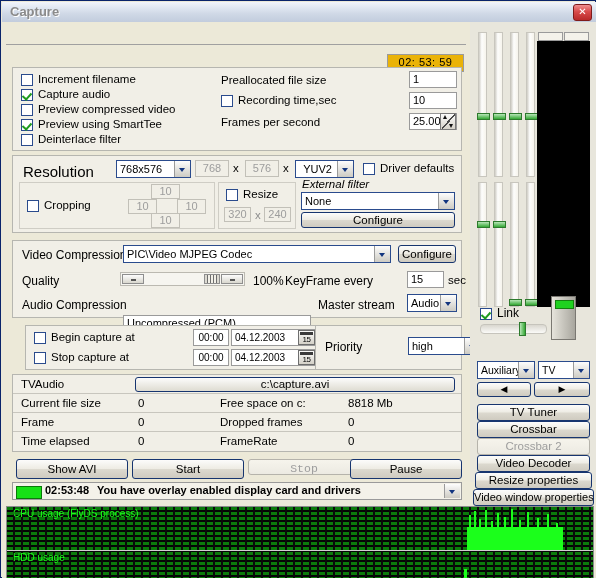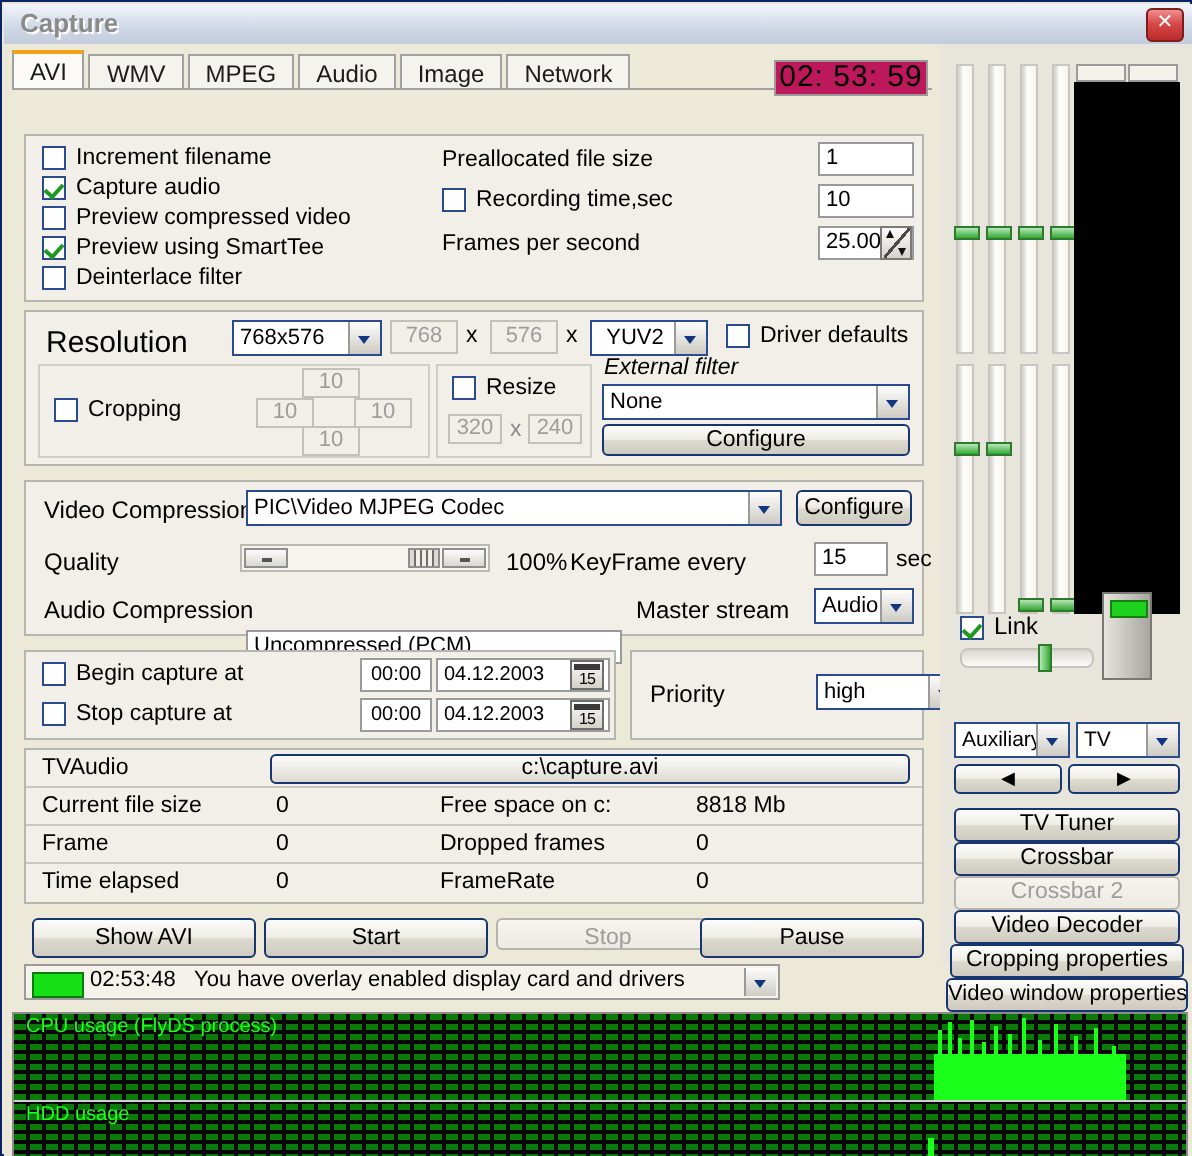--- a/index.html
+++ b/index.html
@@ -51,23 +51,23 @@
   }
   .tab.active{
     height:20px;line-height:19px;background:#fbfaf6;
     border-top:2px solid #f5a21a;
     font-weight:normal;
   }
   .tab-underline{position:absolute;left:4px;top:22px;width:460px;height:1px;background:#a0a0a0;}
 
   
   .timer{
-    position:absolute;left:385px;top:8px;width:75px;height:16px;
-    background:#be185d;border:1px solid #9a9a9a;
-    font-size:15px;text-align:center;line-height:15px;color:#000;
+    position:absolute;left:385px;top:32px;width:75px;height:16px;
+    background:#eab308;border:1px solid #9a9a9a;
+    font-size:11px;text-align:center;line-height:15px;color:#000;
     letter-spacing:0.5px;
   }
 
   
   .gb{position:absolute;border:1px solid #b6b6b0;background:#f1efe7;box-sizing:border-box;}
   .gb-in{position:absolute;border:1px solid #cfcdc5;background:#f1efe7;box-sizing:border-box;}
 
   
   .cb{
     display:inline-block;width:12px;height:12px;background:#ffffff;
@@ -170,22 +170,22 @@
 
   .fnbtn{
     position:absolute;left:122px;top:2px;width:320px;height:15px;box-sizing:border-box;
     background:linear-gradient(to bottom,#fcfcfb,#dedbd1);
     border:1px solid #17356f;border-radius:3px;
     font-size:11.5px;text-align:center;line-height:13px;cursor:pointer;
   }
 
   
   .msgbar{
-    position:absolute;left:10px;top:460px;width:378px;height:18px;
-    border:1px solid #9a9a9a;background:#f4f2ea;box-sizing:border-box;
+    position:absolute;left:10px;top:460px;width:450px;height:18px;
+    border:1px solid #9a9a9a;background:#f4f2ea;box-sizing:border-box;font-weight:bold;
   }
   .msg-led{position:absolute;left:3px;top:3px;width:24px;height:11px;background:#16e016;border:1px solid #0a7a0a;}
   .msg-time{position:absolute;left:32px;top:1px;font-size:11px;color:#000;}
   .msg-text{position:absolute;left:84px;top:1px;font-size:11px;color:#000;white-space:nowrap;}
   .msg-arw{position:absolute;right:1px;top:1px;width:15px;height:14px;
     background:linear-gradient(to bottom,#fdfdfd,#cdcbc3);border-left:1px solid #9a9a9a;cursor:pointer;}
   .msg-arw::after{content:"";position:absolute;left:4px;top:6px;
     border-left:3.5px solid transparent;border-right:3.5px solid transparent;border-top:4px solid #12357f;}
 
   
@@ -240,23 +240,20 @@
 
   <div class="titlebar">
     <div class="title-text">Capture</div>
     <div class="close-btn">✕</div>
   </div>
 
   <div class="body-area">
 
     <div class="leftpane">
 
-      <div class="tabstrip">
-        <span class="tab active">AVI</span><span class="tab">WMV</span><span class="tab">MPEG</span><span class="tab">Audio</span><span class="tab">Image</span><span class="tab">Network</span>
-      </div>
       <div class="tab-underline"></div>
 
       <div class="timer">02: 53: 59</div>
 
       <div class="gb" style="left:10px;top:45px;width:450px;height:84px;">
         <div class="cbrow" style="left:8px;top:5px;">
           <span class="cb"></span><span class="lbl">Increment filename</span>
         </div>
         <div class="cbrow" style="left:8px;top:20px;">
           <span class="cb checked"></span><span class="lbl">Capture audio</span>
@@ -340,21 +337,21 @@
         <div class="lab" style="left:272px;top:33px;font-size:12px;">KeyFrame every</div>
         <div class="fld" style="left:394px;top:30px;width:37px;">15</div>
         <div class="lab" style="left:435px;top:33px;">sec</div>
 
         <div class="lab" style="left:9px;top:57px;font-size:12px;">Audio Compression</div>
         <div class="fld" style="left:110px;top:54px;width:188px;margin-top:20px;">Uncompressed (PCM)</div>
         <div class="lab" style="left:305px;top:57px;font-size:12px;">Master stream</div>
         <div class="combo" style="left:394px;top:53px;width:50px;"><span>Audio</span><span class="arw"></span></div>
       </div>
 
-      <div class="gb" style="left:10px;top:303px;width:296px;height:45px;padding-left:36px;">
+      <div class="gb" style="left:23px;top:303px;width:296px;height:45px;padding-left:36px;">
         <div class="cbrow" style="left:8px;top:5px;">
           <span class="cb"></span><span class="lbl">Begin capture at</span>
         </div>
         <div class="fld center" style="left:167px;top:3px;width:36px;font-size:10px;">00:00</div>
         <div class="fld" style="left:205px;top:3px;width:87px;font-size:10px;">04.12.2003</div>
         <div class="calbtn" style="left:272px;top:4px;"><span class="bar"></span><span class="num">15</span></div>
 
         <div class="cbrow" style="left:8px;top:25px;">
           <span class="cb"></span><span class="lbl">Stop capture at</span>
         </div>
@@ -388,21 +385,21 @@
         <div class="srow" style="top:57px;">
           <span class="scell" style="left:8px;">Time elapsed</span>
           <span class="scell" style="left:125px;">0</span>
           <span class="scell" style="left:207px;">FrameRate</span>
           <span class="scell" style="left:335px;">0</span>
         </div>
       </div>
 
       <div class="btn" style="left:14px;top:437px;width:112px;height:20px;line-height:18px;">Show AVI</div>
       <div class="btn" style="left:130px;top:437px;width:112px;height:20px;line-height:18px;">Start</div>
-      <div class="btn dis" style="left:246px;top:437px;width:112px;height:16px;line-height:18px;">Stop</div>
+      <div class="btn dis" style="left:246px;top:437px;width:112px;height:16px;line-height:18px;font-family:Liberation Mono, monospace;">Stop</div>
       <div class="btn" style="left:348px;top:437px;width:112px;height:20px;line-height:18px;">Pause</div>
 
       <div class="msgbar">
         <span class="msg-led"></span>
         <span class="msg-time">02:53:48</span>
         <span class="msg-text">You have overlay enabled display card and drivers</span>
         <span class="msg-arw"></span>
       </div>
     </div>
 
@@ -454,21 +451,21 @@
       <div class="combo" style="left:7px;top:339px;width:58px;font-size:10.5px;"><span>Auxiliary</span><span class="arw"></span></div>
       <div class="combo" style="left:68px;top:339px;width:52px;font-size:10.5px;"><span>TV</span><span class="arw"></span></div>
 
       <div class="btn" style="left:7px;top:360px;width:54px;height:15px;line-height:12px;font-size:9px;">◀</div>
       <div class="btn" style="left:64px;top:360px;width:56px;height:15px;line-height:12px;font-size:9px;">▶</div>
 
       <div class="btn" style="left:7px;top:382px;width:113px;height:17px;line-height:15px;">TV Tuner</div>
       <div class="btn" style="left:7px;top:399px;width:113px;height:17px;line-height:15px;">Crossbar</div>
       <div class="btn dis" style="left:7px;top:416px;width:113px;height:17px;line-height:15px;">Crossbar 2</div>
       <div class="btn" style="left:7px;top:433px;width:113px;height:17px;line-height:15px;">Video Decoder</div>
-      <div class="btn" style="left:5px;top:450px;width:117px;height:17px;line-height:15px;">Cropping properties</div>
+      <div class="btn" style="left:5px;top:450px;width:117px;height:17px;line-height:15px;">Resize properties</div>
       <div class="btn" style="left:3px;top:467px;width:121px;height:17px;line-height:15px;font-size:11px;">Video window properties</div>
     </div>
 
     <div class="graphwrap">
       <div class="graph">
         <span class="divider"></span>
         <span class="glabel" style="left:6px;top:1px;">CPU usage (FlyDS process)</span>
         <span class="glabel" style="left:6px;top:45px;">HDD usage</span>
 
         <span class="spike" style="left:460px;top:20px;width:96px;height:23px;"></span>

